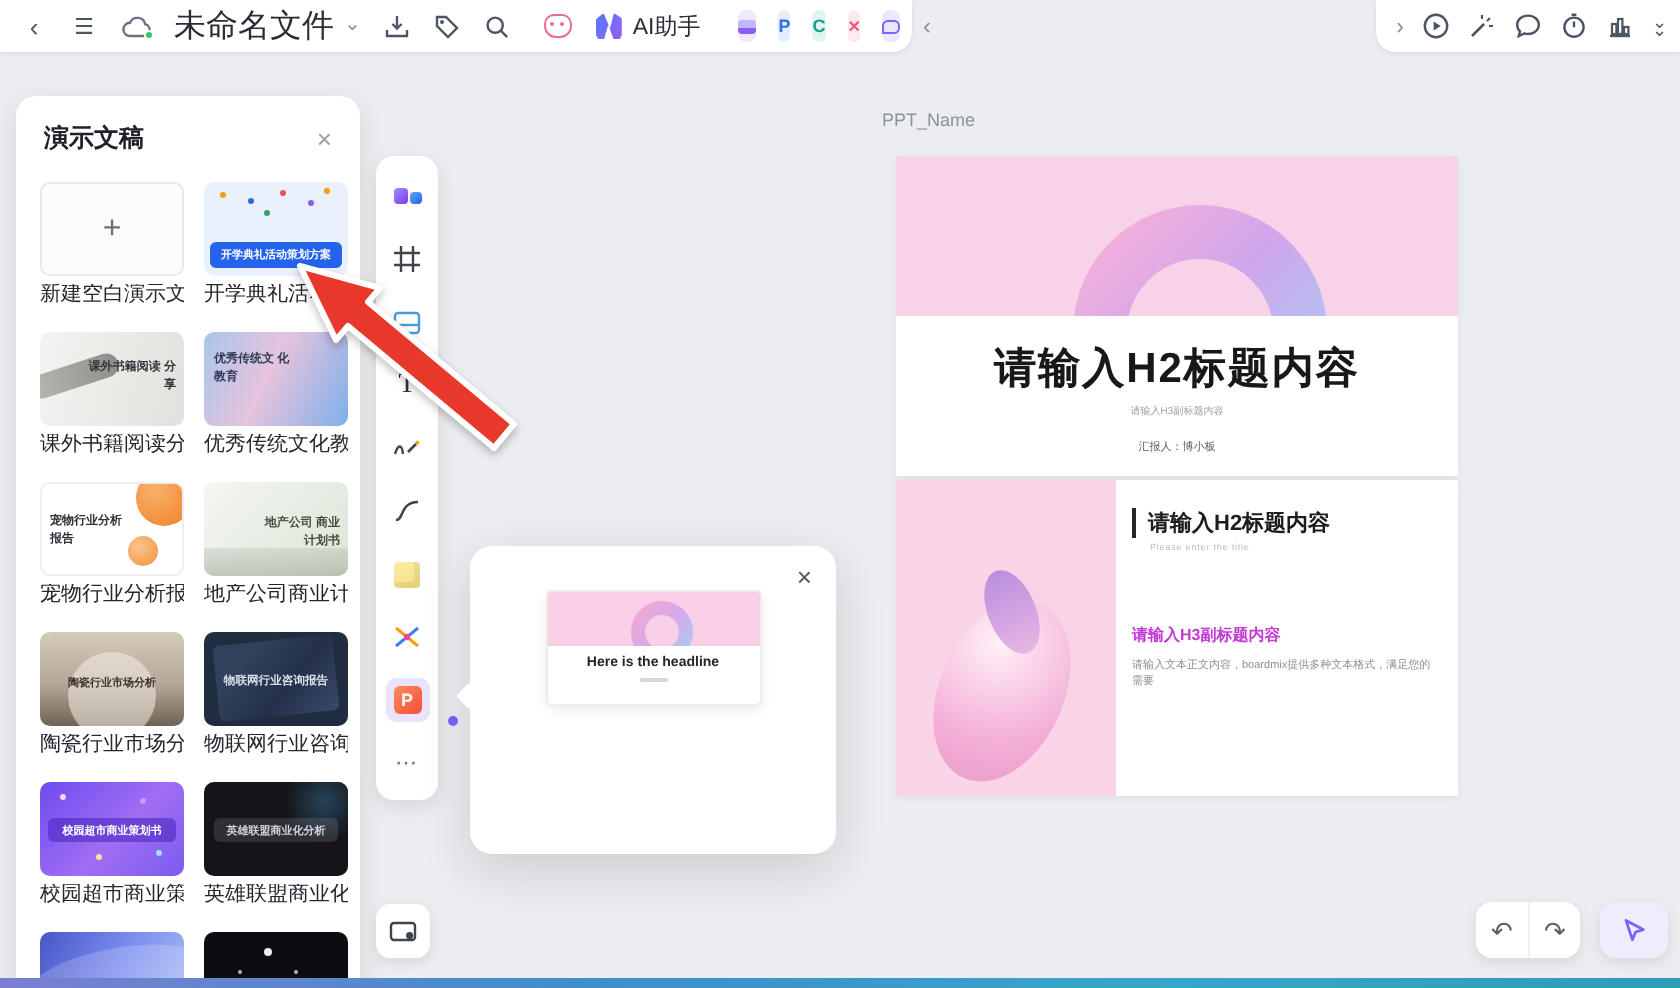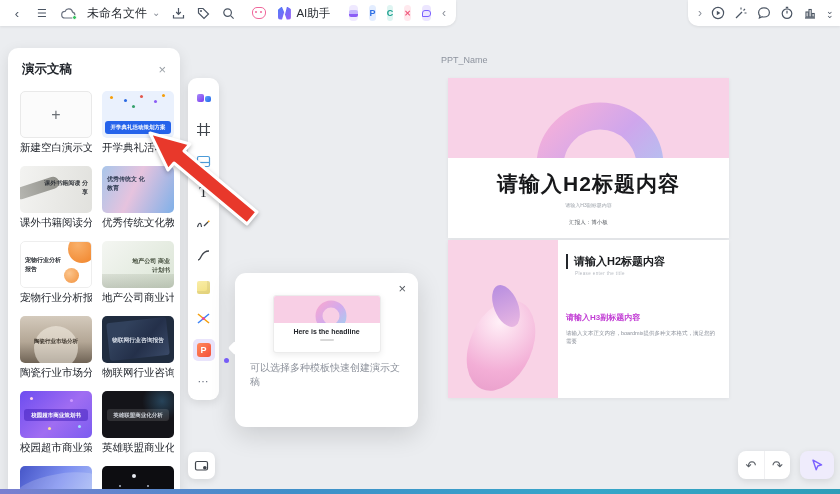--- a/index.html
+++ b/index.html
@@ -9,21 +9,21 @@
 
   
   .topbar-left { position:absolute; left:0; top:0; width:456px; height:26px; background:#fff;
     border-radius:0 0 10px 0; box-shadow:0 1px 3px rgba(0,0,0,.08); display:flex; align-items:center;
     padding:0 10px; gap:11px; z-index:30; }
   .topbar-right { position:absolute; left:688px; top:0; width:152px; height:26px; background:#fff;
     border-radius:0 0 0 10px; box-shadow:0 1px 3px rgba(0,0,0,.08); display:flex; align-items:center;
     padding:0 10px; gap:9px; z-index:30; overflow:hidden; }
   .tb-ic { width:14px; height:14px; display:flex; align-items:center; justify-content:center;
     color:#4b5563; flex:0 0 auto; cursor:pointer; }
-  .tb-txt { font-size:12px; color:#2a2e34; white-space:nowrap; }
+  .tb-txt { font-size:16px; color:#2a2e34; white-space:nowrap; }
   .chev { color:#8a8f99; font-size:10px; line-height:1; }
   .cloud-wrap { position:relative; width:16px; height:14px; }
   .cloud-dot { position:absolute; right:-1px; bottom:0; width:5px; height:5px; border-radius:50%;
     background:#37c35f; border:1px solid #fff; }
   .mascot { width:14px; height:12px; border:1.5px solid #f0679b; border-radius:5px 5px 6px 6px; position:relative; }
   .mascot::before { content:""; position:absolute; left:2px; top:3px; width:2px; height:2px; border-radius:50%;
     background:#f0679b; box-shadow:5px 0 0 #f0679b; }
   .ai-logo { width:13px; height:13px; border-radius:3px;
     background:linear-gradient(135deg,#4f7df9,#9b5cf6);
     clip-path:polygon(0 100%,0 25%,30% 0,55% 60%,70% 0,100% 20%,100% 100%,68% 100%,48% 45%,32% 100%); }
@@ -419,21 +419,20 @@
                 <stop offset=".5" stop-color="#d3aaec"></stop>
                 <stop offset="1" stop-color="#a8cdf0"></stop>
           </linearGradient>
             </defs>
           <circle cx="57" cy="20" r="12" fill="none" stroke="url(#mg)" stroke-width="7"></circle>
         </svg>
       </div>
       <div class="mini-headline">Here is the headline</div>
       <div class="mini-line"></div>
     </div>
-    <div class="popup-sub">可以选择多种模板快速创建演示文稿</div>
   </div>
 
   <div class="frame-label">PPT_Name</div>
 
   <div class="slide slide1">
     <div class="s1-head">
       <svg class="ic" width="281" height="80" viewBox="0 0 281 80">
         <defs>
             <linearGradient id="rg" x1="0" y1="0" x2="1" y2="1">
           <stop offset="0" stop-color="#f5b0da"></stop>

